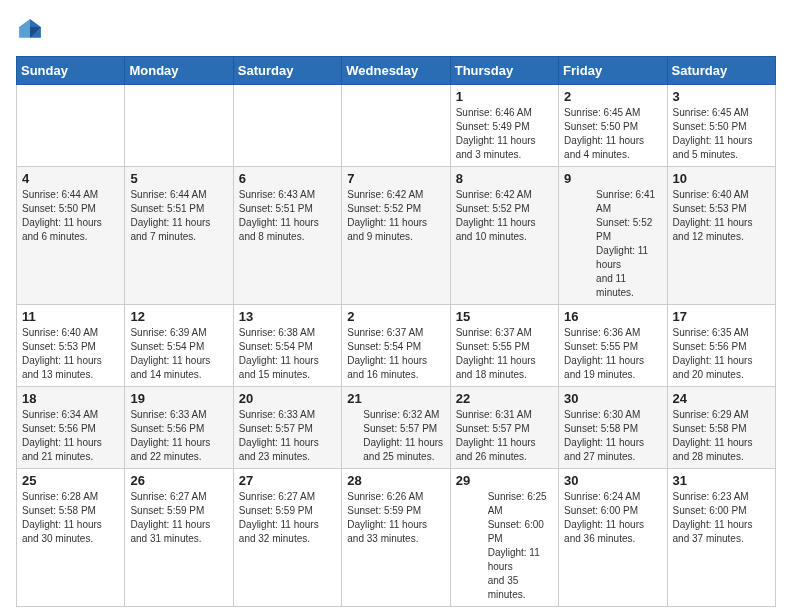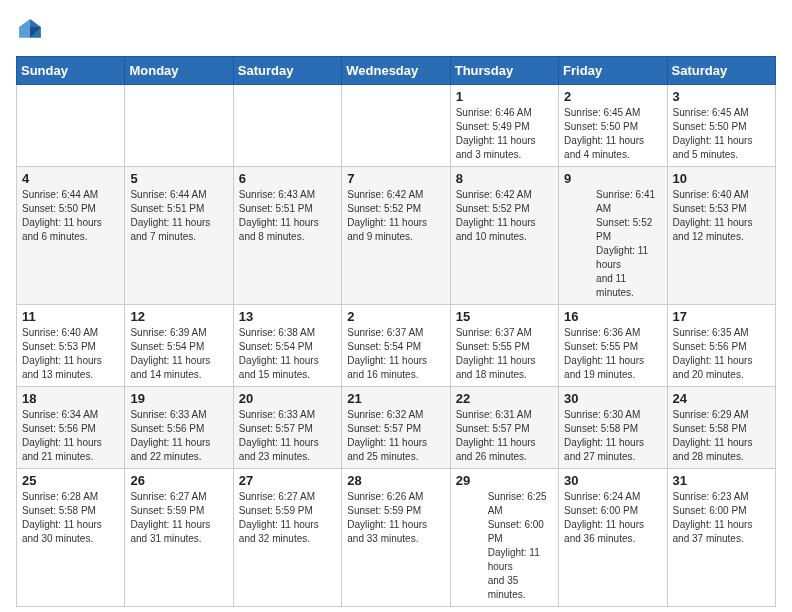--- a/index.html
+++ b/index.html
@@ -261,21 +261,21 @@
         </td>
         <td>
           <div class="day-number">20</div>
           <div class="day-detail" style="white-space: pre-line;">Sunrise: 6:33 AM
 Sunset: 5:57 PM
 Daylight: 11 hours
 and 23 minutes.</div>
         </td>
         <td>
           <div class="day-number">21</div>
-          <div class="day-detail" style="white-space: pre-line;">Sunrise: 6:32 AM
+          <div class="day-detail" style="white-space: pre-line; margin-left: 16px;">Sunrise: 6:32 AM
 Sunset: 5:57 PM
 Daylight: 11 hours
 and 25 minutes.</div>
         </td>
         <td>
           <div class="day-number">22</div>
           <div class="day-detail" style="white-space: pre-line;">Sunrise: 6:31 AM
 Sunset: 5:57 PM
 Daylight: 11 hours
 and 26 minutes.</div>

